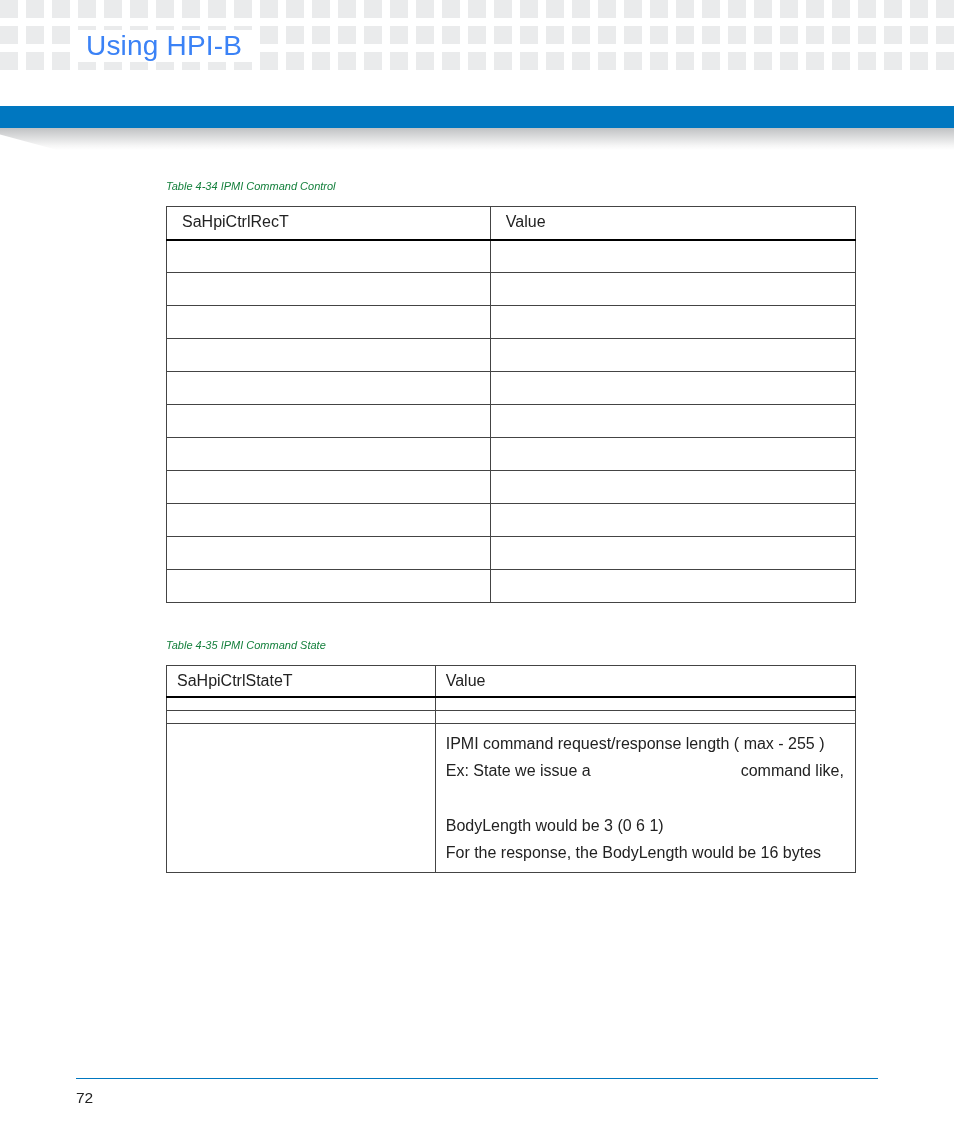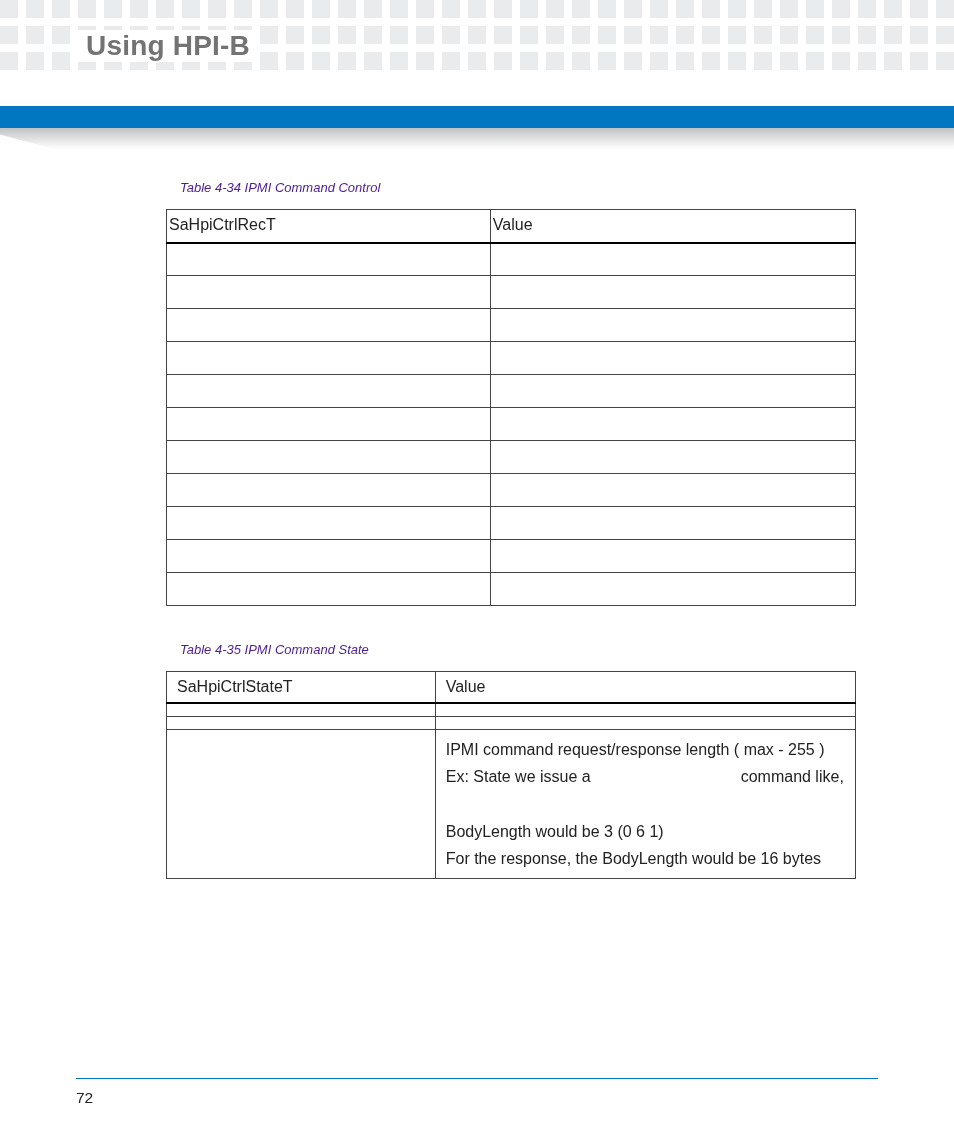--- a/index.html
+++ b/index.html
@@ -26,22 +26,22 @@
       #fff;
     -webkit-mask-image: repeating-linear-gradient(to bottom, #000 0 18px, transparent 18px 26px);
     mask-image: repeating-linear-gradient(to bottom, #000 0 18px, transparent 18px 26px);
     opacity: 0.9;
   }
   .page-title {
     position: absolute;
     top: 30px;
     left: 76px;
     font-size: 28px;
-    font-weight: 700;
-    color: #737373;
+    font-weight: 400;
+    color: #3b82f6;
     background: #fff;
     padding: 0 10px;
     letter-spacing: 0.2px;
   }
   
   .blue-bar {
     position: absolute;
     top: 106px;
     left: 0;
     width: 954px;
@@ -58,35 +58,34 @@
     clip-path: polygon(0 0, 100% 0, 100% 100%, 6% 100%, 0 30%);
     opacity: 0.9;
   }
   .content {
     position: absolute;
     top: 180px;
     left: 166px;
     width: 712px;
   }
   .table-caption {
-    color: #4c1d95;
+    color: #15803d;
     font-style: italic;
-    font-size: 13px;
+    font-size: 11px;
     font-weight: 500;
     margin-bottom: 14px;
-    margin-left: 14px;
   }
   table {
     width: 690px;
     border-collapse: collapse;
     font-size: 16px;
   }
   th, td {
     border: 1px solid #444;
-    padding: 6px 2px;
+    padding: 6px 15px;
     text-align: left;
     font-weight: 400;
     vertical-align: top;
   }
   
   .t1 td { height: 33px; }
   .t1 .hdr td { border-bottom: 2.5px solid #000; }
   .t2 td { padding: 6px 10px; }
   .t2 .hdr td { border-bottom: 2.5px solid #000; }
   .t2 .tall { line-height: 1.7; }

